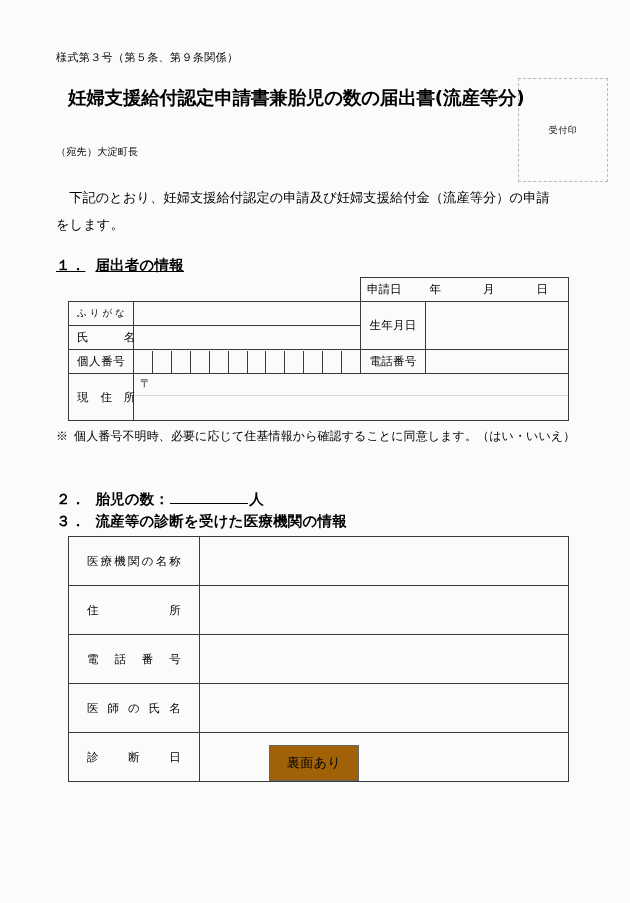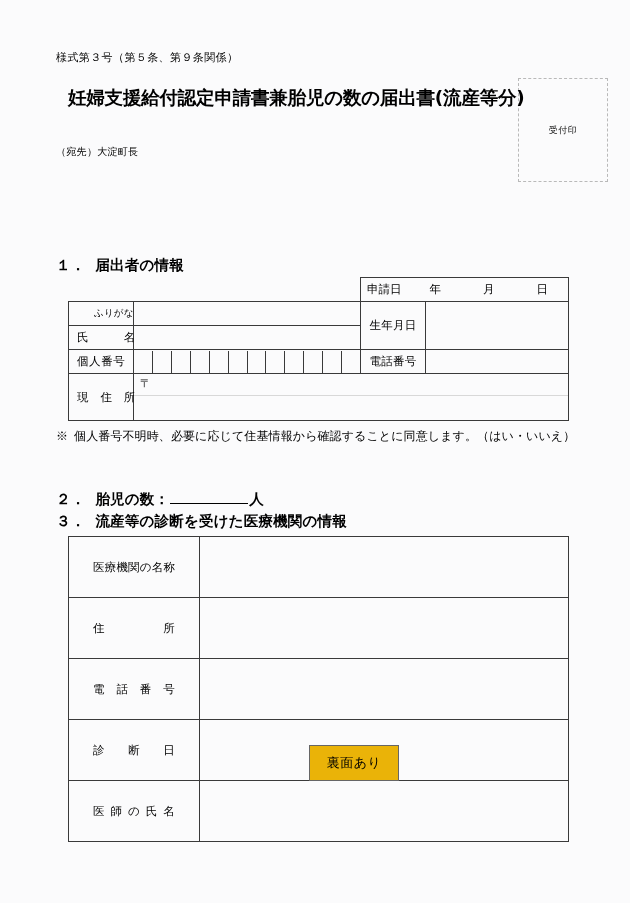--- a/index.html
+++ b/index.html
@@ -90,21 +90,21 @@
   .sec-head {
     position: absolute;
     font-family: "DejaVu Sans", "Liberation Sans", sans-serif;
     font-weight: bold;
     font-size: 14.5px;
     letter-spacing: 0.2px;
     white-space: nowrap;
   }
   .sec-head .sec-num { margin-right: 10px; }
 
-  #sec1-head { left: 56px; top: 256px; }
+  #sec1-head { left: 56px; top: 256px; text-decoration: underline; }
   #sec2-head { left: 56px; top: 490px; }
   #sec3-head { left: 56px; top: 512px; }
 
   .sec2-blank {
     display: inline-block;
     min-width: 78px;
     border-bottom: 1.4px solid #000;
     margin: 0 1px;
     vertical-align: baseline;
   }
@@ -136,21 +136,21 @@
     letter-spacing: 0.2px;
     white-space: nowrap;
     padding: 0 2px;
   }
   .lbl-spread {
     display: block;
     text-align: justify;
     text-align-last: justify;
     padding: 0 8px;
   }
-  .lbl-small { font-size: 9.5px; margin-left: 17px; }
+  .lbl-small { font-size: 9.5px; }
 
   .mn-cell { padding: 0 !important; }
   .mn-grid {
     display: flex;
     width: 100%;
     height: 22px;
   }
   .mn-grid .mn-box {
     flex: 1 1 0;
     border-right: 1px solid #3a3a3a;
@@ -202,58 +202,58 @@
   .medical-wrap {
     position: absolute;
     left: 68px;
     top: 536px;
     width: 500px;
   }
   .tbl-med { border-collapse: collapse; table-layout: fixed; width: 100%; }
   .tbl-med td {
     border: 1px solid #3a3a3a;
     height: 28px;
-    padding: 16px;
+    padding: 10px;
     vertical-align: middle;
   }
 
   
   .back-btn {
     position: absolute;
     left: 269px;
     top: 745px;
     width: 90px;
     height: 36px;
-    background: #eab308;
+    background: #a16207;
     border: 1px solid #666;
     box-sizing: border-box;
     display: flex;
     align-items: center;
     justify-content: center;
     font-size: 13px;
     letter-spacing: 0.5px;
     cursor: pointer;
-    margin-left: 40px;
   }
 </style>
 </head>
 <body>
 
 <div class="page">
 
   <div class="form-no">様式第３号（第５条、第９条関係）</div>
 
   <div class="stamp-box">
     <span class="stamp-label">受付印</span>
   </div>
 
   <div class="doc-title">妊婦支援給付認定申請書兼胎児の数の届出書(流産等分)</div>
 
   <div class="addressee">（宛先）大淀町長</div>
 
+  <div class="intro">下記のとおり、妊婦支援給付認定の申請及び妊婦支援給付金（流産等分）の申請をします。</div>
 
   <div class="sec-head" id="sec1-head">
     <span class="sec-num">１．</span><span>届出者の情報</span>
   </div>
 
   <div class="applicant-wrap">
     <table class="tbl">
       <colgroup>
         <col style="width:65px">
         <col style="width:227px">
@@ -364,27 +364,27 @@
             <td></td>
           </tr>
           <tr>
             <td class="lbl">
               <span class="lbl-spread">電話番号</span>
             </td>
             <td></td>
           </tr>
           <tr>
             <td class="lbl">
+              <span class="lbl-spread">医師の氏名</span>
+            </td>
+            <td></td>
+          </tr>
+          <tr>
+            <td class="lbl">
               <span class="lbl-spread">診断日</span>
-            </td>
-            <td></td>
-          </tr>
-          <tr>
-            <td class="lbl">
-              <span class="lbl-spread">医師の氏名</span>
             </td>
             <td></td>
           </tr>
         </tbody>
     </table>
   </div>
 
   <div class="back-btn">裏面あり</div>
 
 </div>

